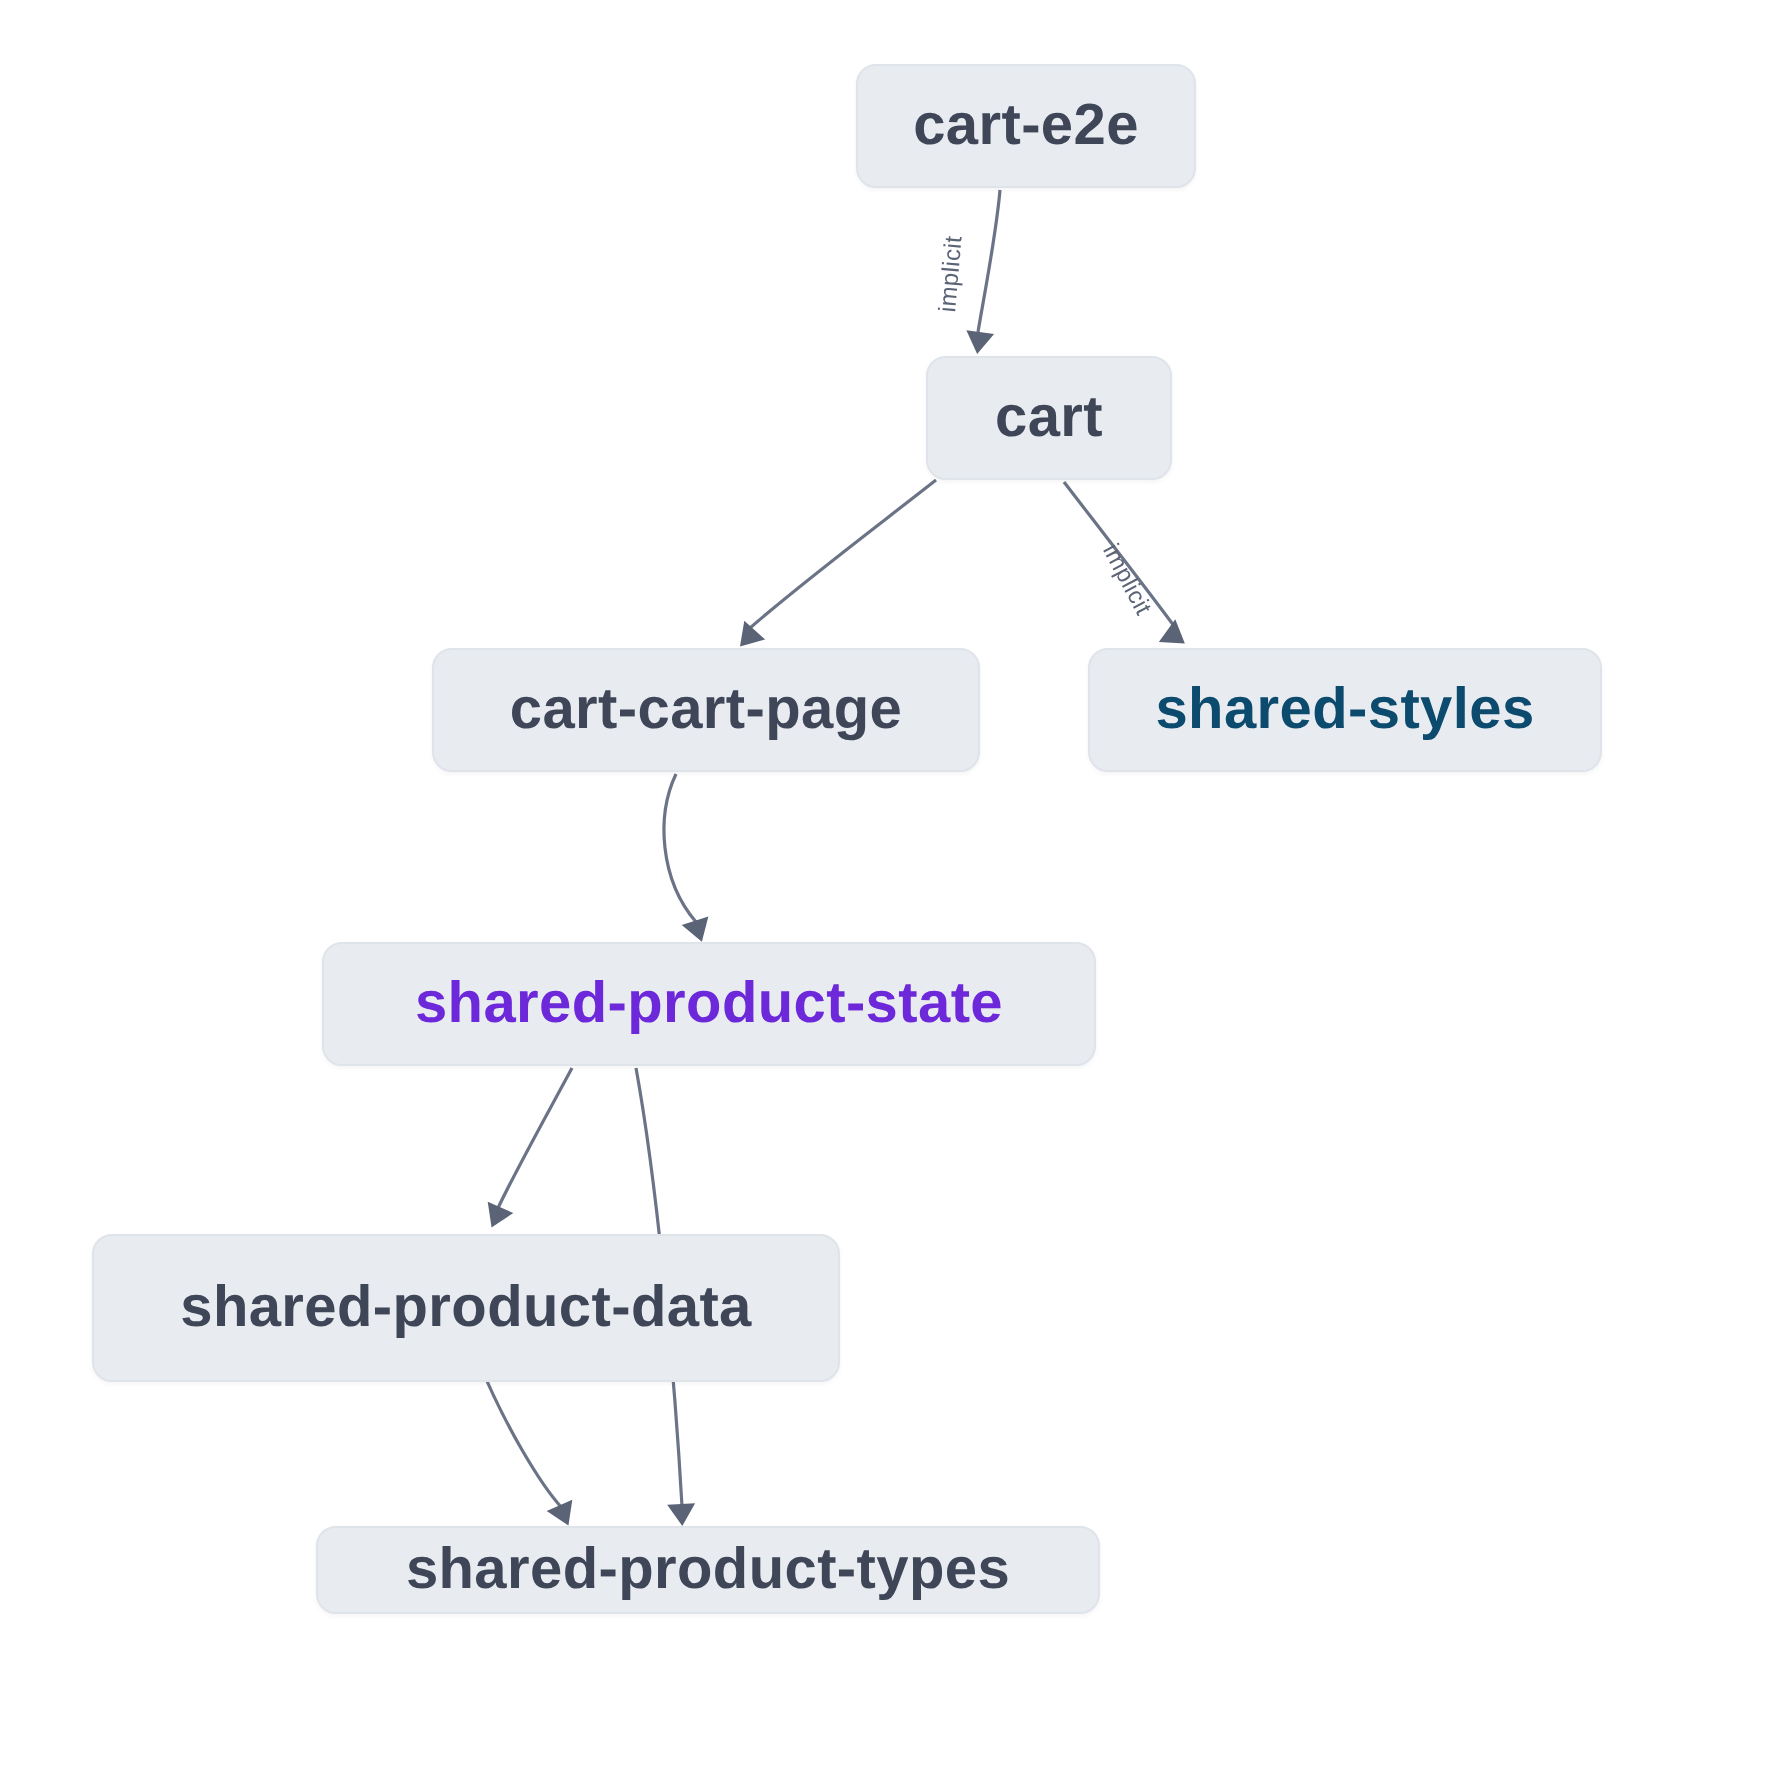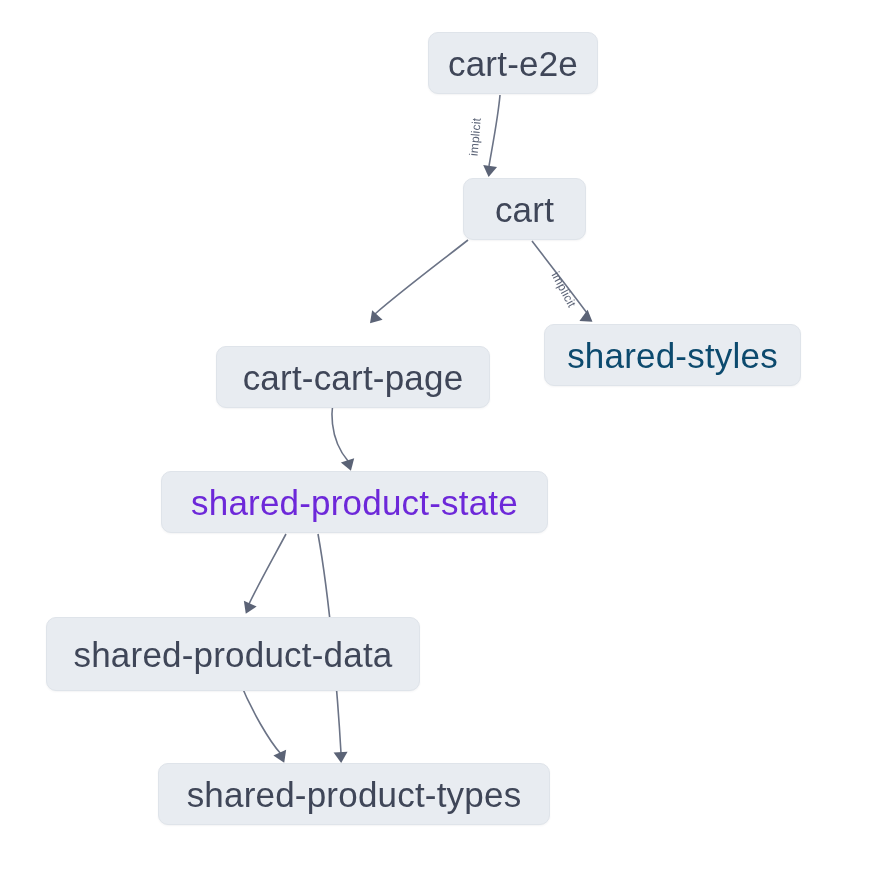--- a/index.html
+++ b/index.html
@@ -35,22 +35,22 @@
     border: 1px solid #dfe4ea;
     border-radius: 10px;
     display: flex;
     align-items: center;
     justify-content: center;
     box-shadow: 0 1px 2px rgba(60, 70, 90, 0.06);
     z-index: 2;
   }
   .graph-node .node-label {
     color: #3f4658;
-    font-size: 35px;
-    font-weight: 400;
+    font-size: 29px;
+    font-weight: 700;
     letter-spacing: 0.2px;
     line-height: 1;
     white-space: nowrap;
   }
   .edge-path {
     fill: none;
     stroke: #6b7386;
     stroke-width: 1.6px;
   }
   .edge-arrow {
@@ -87,30 +87,30 @@
       <text class="edge-label-text" x="0" y="0" text-anchor="middle" dominant-baseline="middle" transform="translate(563,290) rotate(62)">implicit</text>
     </svg>
 
   <div id="node-layer">
       <div class="graph-node" style="left: 428px; top: 32px; width: 170px; height: 62px; background: rgb(232, 236, 241); border-color: rgb(223, 228, 234);">
         <span class="node-label" style="color: rgb(63, 70, 88);">cart-e2e</span>
       </div>
       <div class="graph-node" style="left: 463px; top: 178px; width: 123px; height: 62px; background: rgb(232, 236, 241); border-color: rgb(223, 228, 234);">
         <span class="node-label" style="color: rgb(63, 70, 88);">cart</span>
       </div>
-      <div class="graph-node" style="left: 216px; top: 324px; width: 274px; height: 62px; background: rgb(232, 236, 241); border-color: rgb(223, 228, 234); margin-top: 22px;">
+      <div class="graph-node" style="left: 216px; top: 324px; width: 274px; height: 62px; background: rgb(232, 236, 241); border-color: rgb(223, 228, 234);">
         <span class="node-label" style="color: rgb(63, 70, 88);">cart-cart-page</span>
       </div>
       <div class="graph-node" style="left: 544px; top: 324px; width: 257px; height: 62px; background: rgb(232, 236, 241); border-color: rgb(223, 228, 234);">
         <span class="node-label" style="color: #0c4a6e;">shared-styles</span>
       </div>
       <div class="graph-node" style="left: 161px; top: 471px; width: 387px; height: 62px; background: rgb(232, 236, 241); border-color: rgb(223, 228, 234);">
         <span class="node-label" style="color: #6d28d9;">shared-product-state</span>
       </div>
       <div class="graph-node" style="left: 46px; top: 617px; width: 374px; height: 74px; background: rgb(232, 236, 241); border-color: rgb(223, 228, 234);">
         <span class="node-label" style="color: rgb(63, 70, 88);">shared-product-data</span>
       </div>
-      <div class="graph-node" style="left: 158px; top: 763px; width: 392px; height: 62px; background: rgb(232, 236, 241); border-color: rgb(223, 228, 234);">
+      <div class="graph-node" style="left: 158px; top: 763px; width: 392px; height: 44px; background: rgb(232, 236, 241); border-color: rgb(223, 228, 234);">
         <span class="node-label" style="color: rgb(63, 70, 88);">shared-product-types</span>
       </div>
     </div>
 
 </div>
 
 </body></html>

